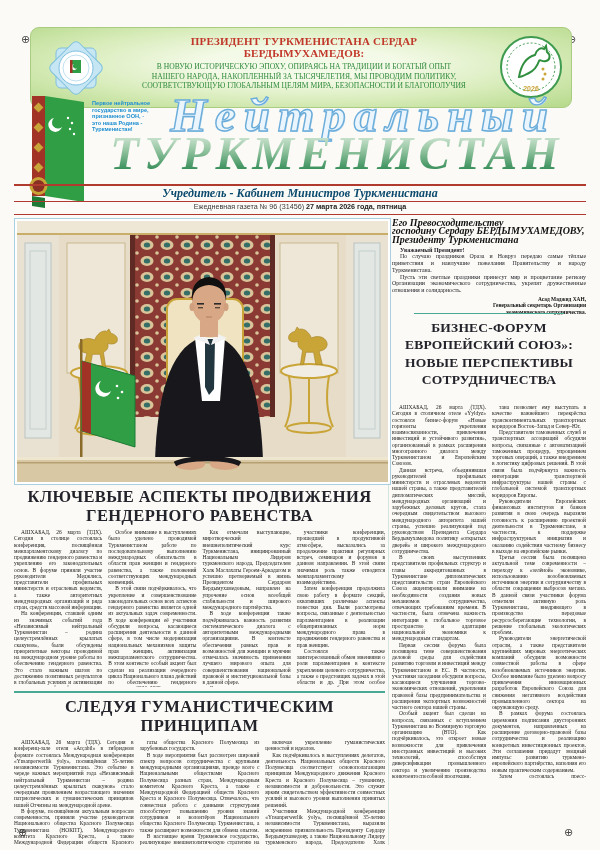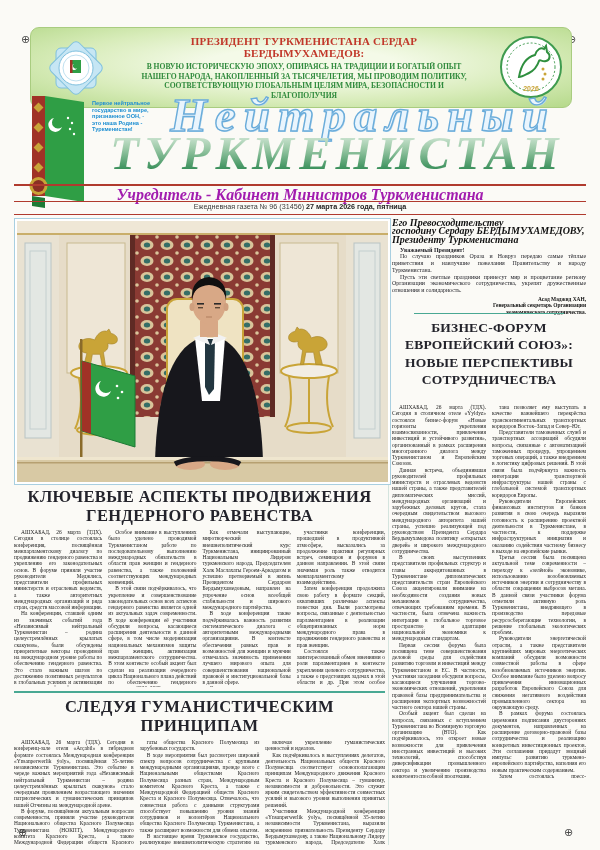--- a/index.html
+++ b/index.html
@@ -7,21 +7,21 @@
        font-family:"Liberation Serif","DejaVu Serif",serif;color:#1d1d24;}
   .abs{position:absolute;}
   .crop{color:#4a4a4a;font-size:11px;font-family:"DejaVu Sans",sans-serif;}
 
   
   .banner{left:30px;top:27px;width:540px;height:79px;border-radius:9px;
           background:radial-gradient(ellipse at 50% 45%,#f4fae8 25%,#d8ecba 62%,#b5d98a 100%);
           border:1px solid #a9cc80;}
   .banner-text{position:absolute;left:108px;top:7px;width:330px;text-align:center;}
   .banner-title{color:#c1372a;font-weight:bold;font-size:11px;letter-spacing:.2px;margin-bottom:3px;}
-  .banner-quote{color:#2f8a3c;font-weight:bold;font-size:7.6px;line-height:9.6px;}
+  .banner-quote{color:#2f8a3c;font-weight:normal;font-size:7.6px;line-height:9.6px;}
   .banner-emblem{position:absolute;left:12px;top:7px;}
   .banner-logo{position:absolute;right:8px;top:7px;}
 
   
   .flag{left:24px;top:96px;}
   .slogan{left:92px;top:100px;width:78px;color:#1d8ed2;font-family:"Liberation Sans",sans-serif;
           font-weight:bold;font-size:5.6px;line-height:6.6px;}
   .slogan p{margin:0;}
   .title-script{left:140px;top:88px;width:446px;text-align:center;
           font-style:italic;font-weight:bold;font-size:47px;letter-spacing:8px;
@@ -30,22 +30,22 @@
     .title-script{color:#eaf5fd;-webkit-text-stroke:1.4px #6aacda;
       text-shadow:1px 1px 0 #b9d9ee;}
   }
   .title-main{left:88px;top:126px;width:498px;text-align:center;font-weight:bold;
           font-size:47px;letter-spacing:5px;white-space:nowrap;color:#1e7a40;font-style:italic;}
   @supports (-webkit-background-clip: text) or (background-clip: text){
     .title-main{background:linear-gradient(180deg,#f0f8f0 2%,#9fcbaa 40%,#157a3e 95%);
       -webkit-background-clip:text;background-clip:text;color:transparent;}
   }
   .rule-red{background:#b03a2e;height:1.5px;}
-  .founder{left:0;top:186px;width:600px;text-align:center;color:#a21caf;
-           font-weight:bold;font-style:italic;font-size:16px;}
+  .founder{left:0;top:186px;width:600px;text-align:center;color:#0c4a6e;
+           font-weight:bold;font-style:italic;font-size:12px;}
   .dateline{left:0;top:202px;width:600px;text-align:center;font-size:7.2px;color:#3a3a3a;
             font-family:"Liberation Sans",sans-serif;}
   .dateline b{color:#222;}
 
   
   .photo{left:14px;top:218px;width:371px;height:261px;border:1px solid #a9cfe0;
          background:#fff;padding:2px;box-sizing:content-box;}
 
   
   .headline{text-align:center;font-weight:bold;color:#23232b;line-height:1.16;

